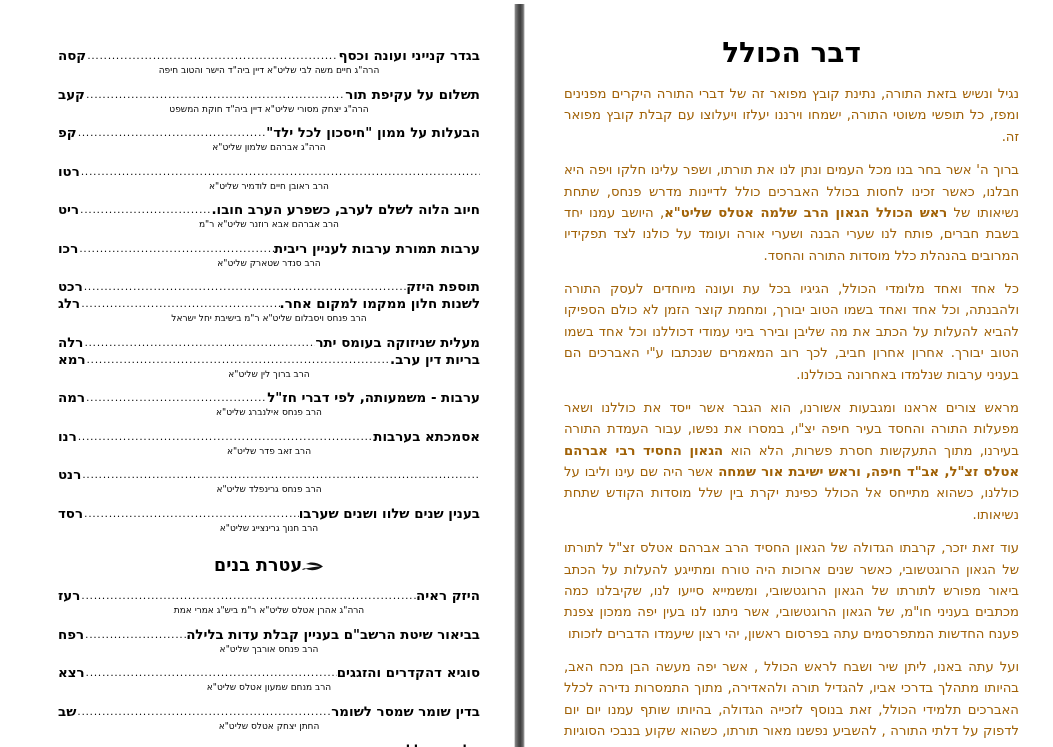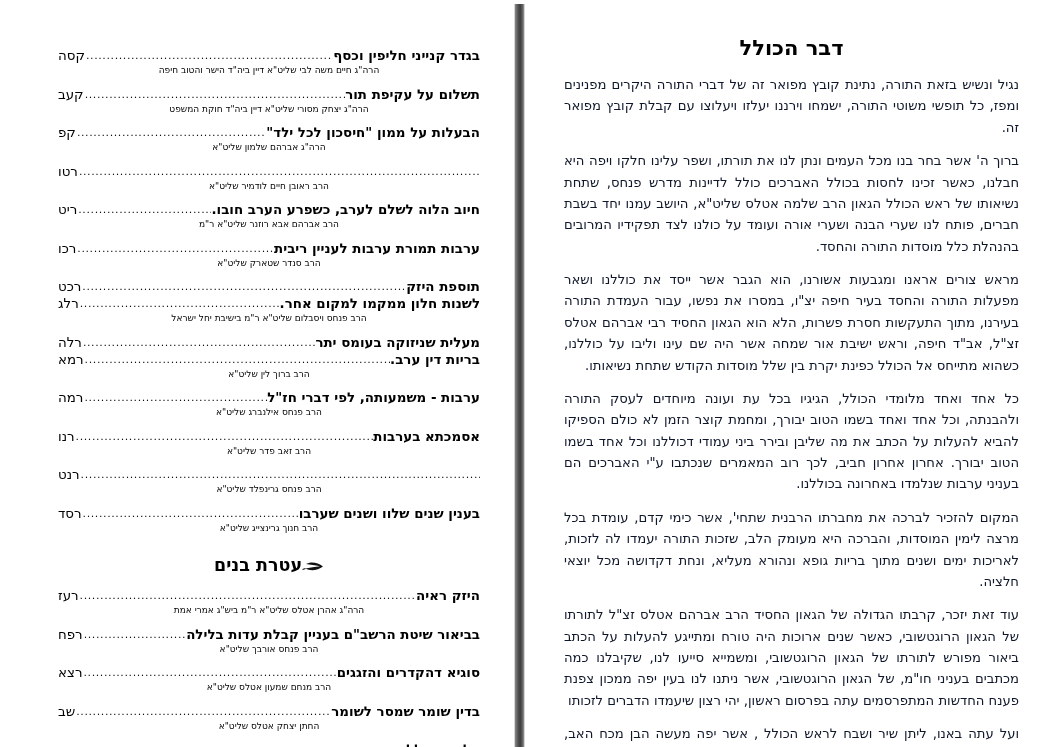--- a/index.html
+++ b/index.html
@@ -59,39 +59,39 @@
     left: 514px;
     top: 0;
     width: 11px;
     height: 4px;
     background: #ffffff;
     z-index: 6;
   }
 
   
   .article-title {
-    font-size: 21px;
+    font-size: 28px;
     font-weight: bold;
     text-align: center;
     margin: 8px 0 14px 0;
     letter-spacing: 0px;
     color: #000;
   }
   .article-body p {
     font-size: 13.2px;
     line-height: 1.62;
     text-align: justify;
     text-align-last: right;
     margin: 0 0 12px 0;
-    color: #0f172a;
+    color: #a16207;
     -webkit-hyphens: none;
     hyphens: none;
   }
   .article-body p:last-child { margin-bottom: 0; }
-  .article-body b { font-weight: normal; }
+  .article-body b { font-weight: bold; }
 
   
   .toc-list {
     margin: 0;
     padding: 0;
     list-style: none;
   }
   .toc-entry {
     margin: 0 0 3px 0;
   }
@@ -121,21 +121,21 @@
     color: #111;
     position: relative;
     top: -1px;
     text-align: center;
     direction: ltr;
     white-space: nowrap;
   }
   .toc-page {
     order: 3;
     flex: 0 0 auto;
-    font-weight: normal;
+    font-weight: bold;
     padding-right: 1px;
   }
   .toc-author {
     font-size: 9px;
     font-weight: normal;
     text-align: center;
     color: #000;
     margin: 1px 0 0 0;
     line-height: 1.5;
   }
@@ -166,33 +166,32 @@
 </head>
 <body>
 
 <div id="spread">
 
   <div class="page" id="page-article">
     <h1 class="article-title">דבר הכולל</h1>
     <div class="article-body" id="article-body">
         <p>נגיל ונשיש בזאת התורה, נתינת קובץ מפואר זה של דברי התורה היקרים מפנינים ומפז,  כל תופשי משוטי התורה, ישמחו וירננו יעלזו ויעלוצו עם קבלת קובץ מפואר זה.</p>
         <p>ברוך ה' אשר בחר בנו מכל העמים ונתן לנו את תורתו, ושפר עלינו חלקו ויפה היא חבלנו, כאשר זכינו לחסות בכולל האברכים כולל לדיינות מדרש פנחס, שתחת נשיאותו של <b>ראש הכולל הגאון הרב שלמה אטלס שליט"א</b>, היושב עמנו יחד בשבת חברים, פותח לנו שערי הבנה ושערי אורה ועומד על כולנו לצד תפקידיו המרובים בהנהלת כלל מוסדות התורה והחסד.</p>
+        <p>כל אחד ואחד מלומדי הכולל, הגיגיו בכל עת ועונה מיוחדים לעסק התורה ולהבנתה, וכל אחד ואחד בשמו הטוב יבורך, ומחמת קוצר הזמן לא כולם הספיקו להביא להעלות על הכתב את מה שליבן ובירר ביני עמודי דכוללנו וכל אחד בשמו הטוב יבורך. אחרון אחרון חביב, לכך רוב המאמרים שנכתבו ע"י האברכים הם בעניני ערבות שנלמדו באחרונה בכוללנו.</p>
         <p>מראש צורים אראנו ומגבעות אשורנו, הוא הגבר אשר ייסד את כוללנו ושאר מפעלות התורה והחסד בעיר חיפה יצ"ו, במסרו את נפשו, עבור העמדת התורה בעירנו, מתוך התעקשות חסרת פשרות, הלא הוא <b>הגאון החסיד רבי אברהם אטלס זצ"ל, אב"ד חיפה, וראש ישיבת אור שמחה</b> אשר היה שם עינו וליבו על כוללנו, כשהוא מתייחס אל הכולל כפינת יקרת בין שלל מוסדות הקודש שתחת נשיאותו.</p>
-        <p>כל אחד ואחד מלומדי הכולל, הגיגיו בכל עת ועונה מיוחדים לעסק התורה ולהבנתה, וכל אחד ואחד בשמו הטוב יבורך, ומחמת קוצר הזמן לא כולם הספיקו להביא להעלות על הכתב את מה שליבן ובירר ביני עמודי דכוללנו וכל אחד בשמו הטוב יבורך. אחרון אחרון חביב, לכך רוב המאמרים שנכתבו ע"י האברכים הם בעניני ערבות שנלמדו באחרונה בכוללנו.</p>
-        <p>המקום להזכיר לברכה את מחברתו הרבנית שתחי', אשר כימי קדם, עומדת בכל מרצה לימין המוסדות, והברכה היא מעומק הלב, שזכות התורה יעמדו לה לזכות, לאריכות ימים ושנים מתוך בריות גופא ונהורא מעליא, ונחת דקדושה מכל יוצאי חלציה.</p>
         <p>עוד זאת יזכר, קרבתו הגדולה של הגאון החסיד הרב אברהם אטלס זצ"ל לתורתו של הגאון הרוגטשובי, כאשר שנים ארוכות היה טורח ומתייגע להעלות על הכתב ביאור מפורש לתורתו של הגאון הרוגטשובי, ומשמייא סייעו לנו, שקיבלנו כמה מכתבים בעניני חו"מ, של הגאון הרוגטשובי, אשר ניתנו לנו בעין יפה ממכון צפנת פענח החדשות המתפרסמים עתה בפרסום ראשון, יהי רצון שיעמדו הדברים לזכותו</p>
         <p>ועל עתה באנו, ליתן שיר ושבח לראש הכולל , אשר יפה מעשה הבן מכח האב, בהיותו מתהלך בדרכי אביו, להגדיל תורה ולהאדירה, מתוך התמסרות נדירה לכלל האברכים תלמידי הכולל, זאת בנוסף לזכייה הגדולה, בהיותו שותף עמנו יום יום לדפוק על דלתי התורה , להשביע נפשנו מאור תורתו, כשהוא שקוע בנבכי הסוגיות ובארחות ההלכות בכל לבבו ונפשו, לבו המתגבר כלב הארי בתורה, יחד עם חדות סברותיו, מוסיפים נופך גדול לקול התורה ונוכחותו תורמת להצלחת האברכים ברוח ובגשם.</p>
       </div>
   </div>
 
   <div class="page" id="page-toc">
     <ul class="toc-list" id="toc-list-main">
         <li class="toc-entry spaced">
           <div class="toc-line">
-            <span class="toc-title">בגדר קנייני חליפין וכסף</span>
+            <span class="toc-title">בגדר קנייני ועונה וכסף</span>
             <span class="toc-dots">................................................................................................................................................................</span>
             <span class="toc-page">קסה</span>
           </div>
           <div class="toc-author">הרה"ג חיים משה לבי שליט"א דיין ביה"ד הישר והטוב חיפה</div>
         </li>
         <li class="toc-entry spaced">
           <div class="toc-line">
             <span class="toc-title">תשלום על עקיפת תור</span>
             <span class="toc-dots">................................................................................................................................................................</span>
             <span class="toc-page">קעב</span>

